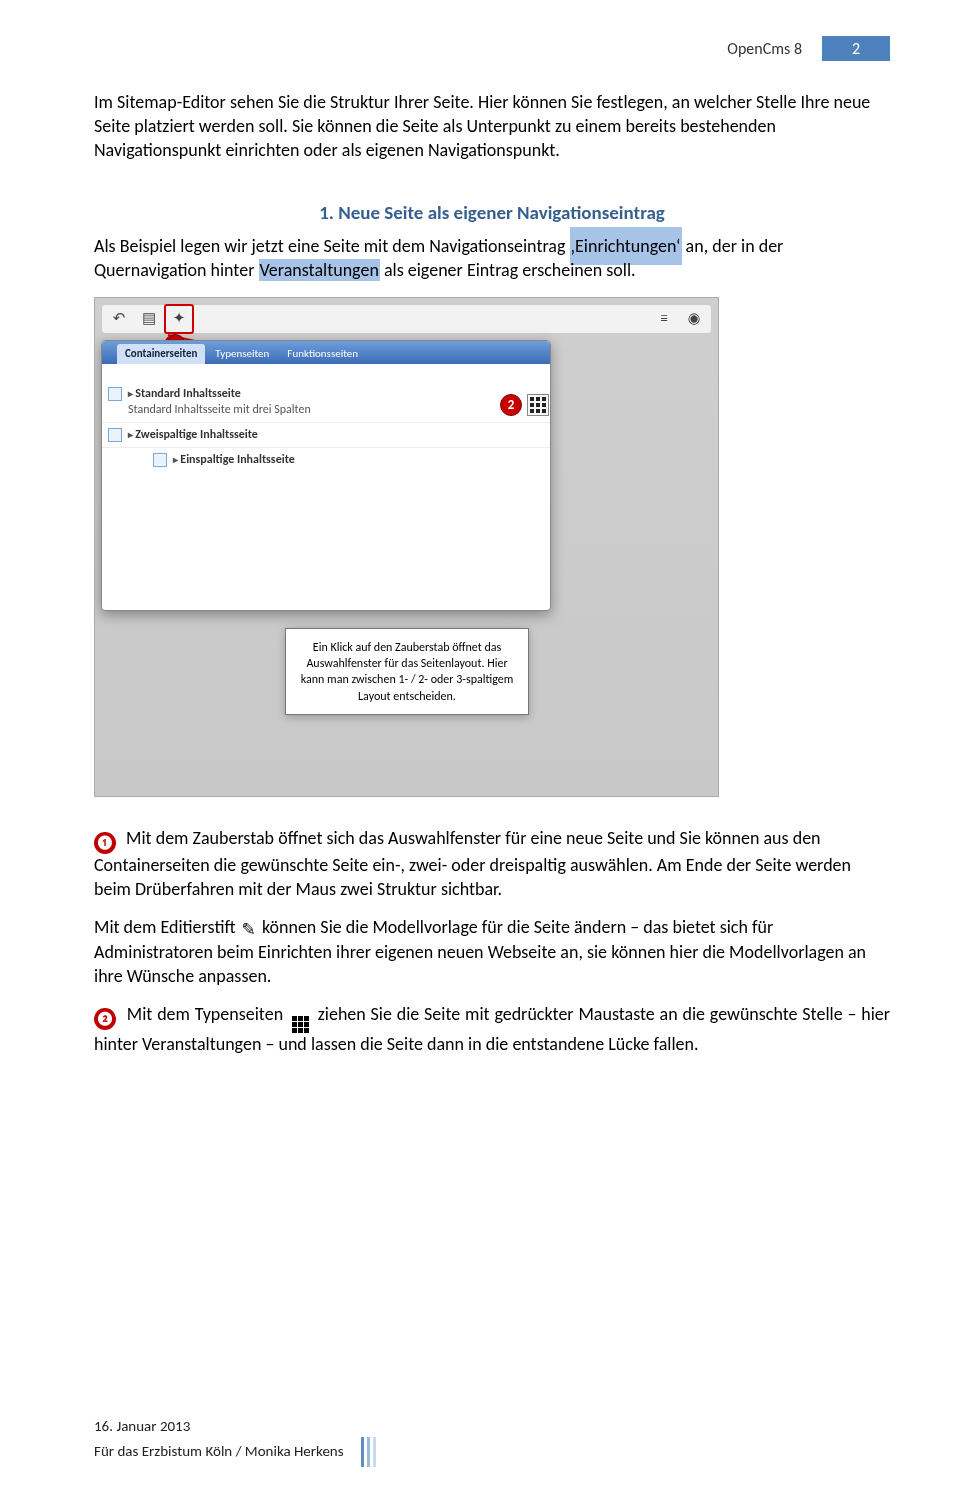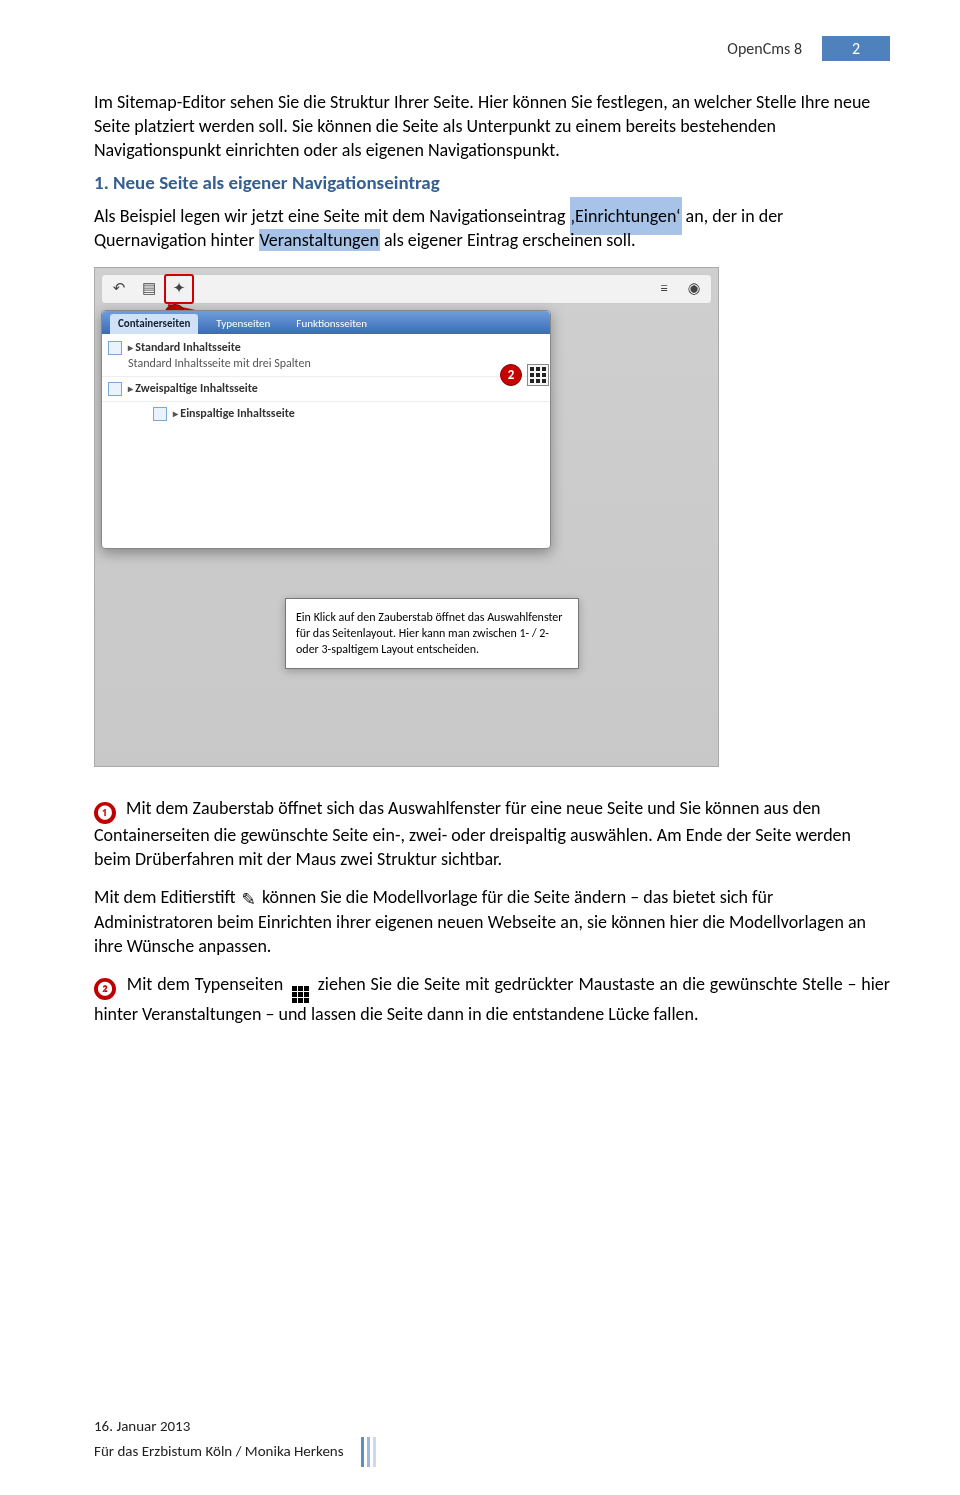--- a/index.html
+++ b/index.html
@@ -27,21 +27,22 @@
     color: #fff;
     width: 68px;
     text-align: center;
     padding: 2px 0;
     font-size: 16px;
   }
   p { margin-bottom: 8px; }
   .section-head {
     color: #365f91;
     font-size: 19px;
-    margin: 8px 0 10px;
+    margin: 38px 0 10px;
+    text-align: center;
   }
   .hl1 { background: #a7c3e8; padding: 8px 1px; }
   .hl2 { background: #a7c3e8; padding: 0 1px; }
 
   
   .shot {
     width: 625px;
     height: 500px;
     background: linear-gradient(#cfcfcf,#c8c8c8);
     position: relative;
@@ -78,50 +79,50 @@
     background: #fff;
     border: 1px solid #888;
     border-radius: 4px;
     box-shadow: 0 4px 14px rgba(0,0,0,.35);
     font-size: 12px;
   }
   .tabs {
     display: flex;
     background: linear-gradient(#6f9edc,#3b6bb5);
     border-radius: 4px 4px 0 0;
-    padding: 3px 3px 0 8px;
-    gap: 10px;
+    padding: 3px 3px 0 15px;
+    gap: 2px;
   }
   .tab {
     padding: 3px 8px;
     border-radius: 3px 3px 0 0;
     color: #fff;
     font-size: 11px;
   }
   .tab.active { background:#cfe0f7; color:#123; font-weight:bold; }
-  .list { padding: 2px 0; }
+  .list { padding: 18px 0; }
   .item { padding: 4px 8px 4px 26px; border-bottom: 1px solid #eee; position: relative; }
   .item:last-child{border-bottom:none;margin-left:45px;}
   .item .ic {
     position:absolute; left:6px; top:5px; width:14px; height:14px;
     border:1px solid #7aa6d8; background:#eaf2fb;
   }
   .item .ttl { font-weight: bold; color:#333; }
   .item .ttl::before { content:"▸ "; color:#555; font-size:10px; }
   .item .sub { color:#555; }
   .popup-bottom { height: 120px; }
   .callout {
     position:absolute;
-    width:294px;
+    width:244px;
     top:330px; left:190px;
     background:#fff;
     border:1px solid #777;
     padding:10px;
     font-size:12px;
-    text-align:left;
+    text-align:center;
     line-height:1.35;
     box-shadow: 0 2px 8px rgba(0,0,0,.25);
   }
   .badge {
     position:absolute;
     width:22px; height:22px;
     border-radius:50%;
     background:#c80000;
     color:#fff;
     font-size:13px;

